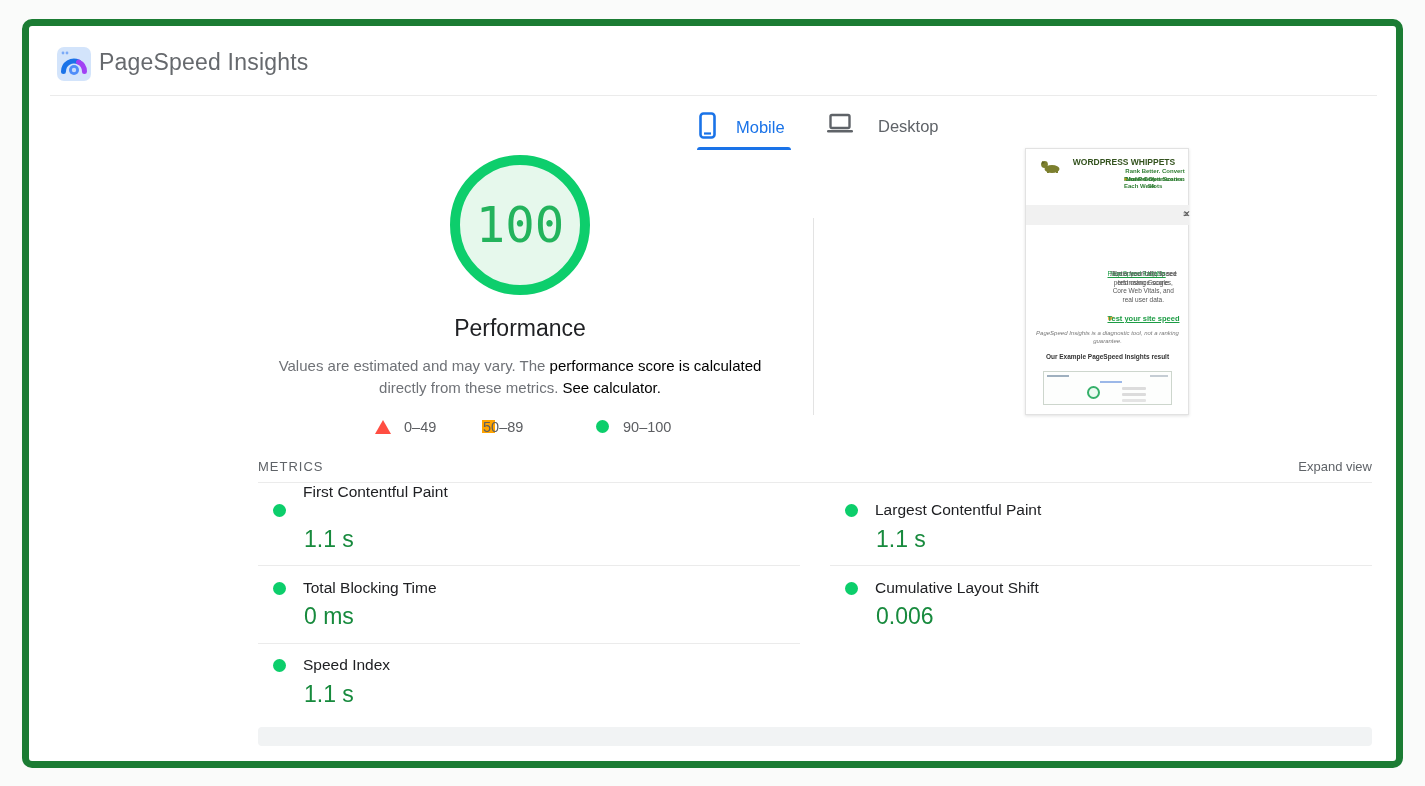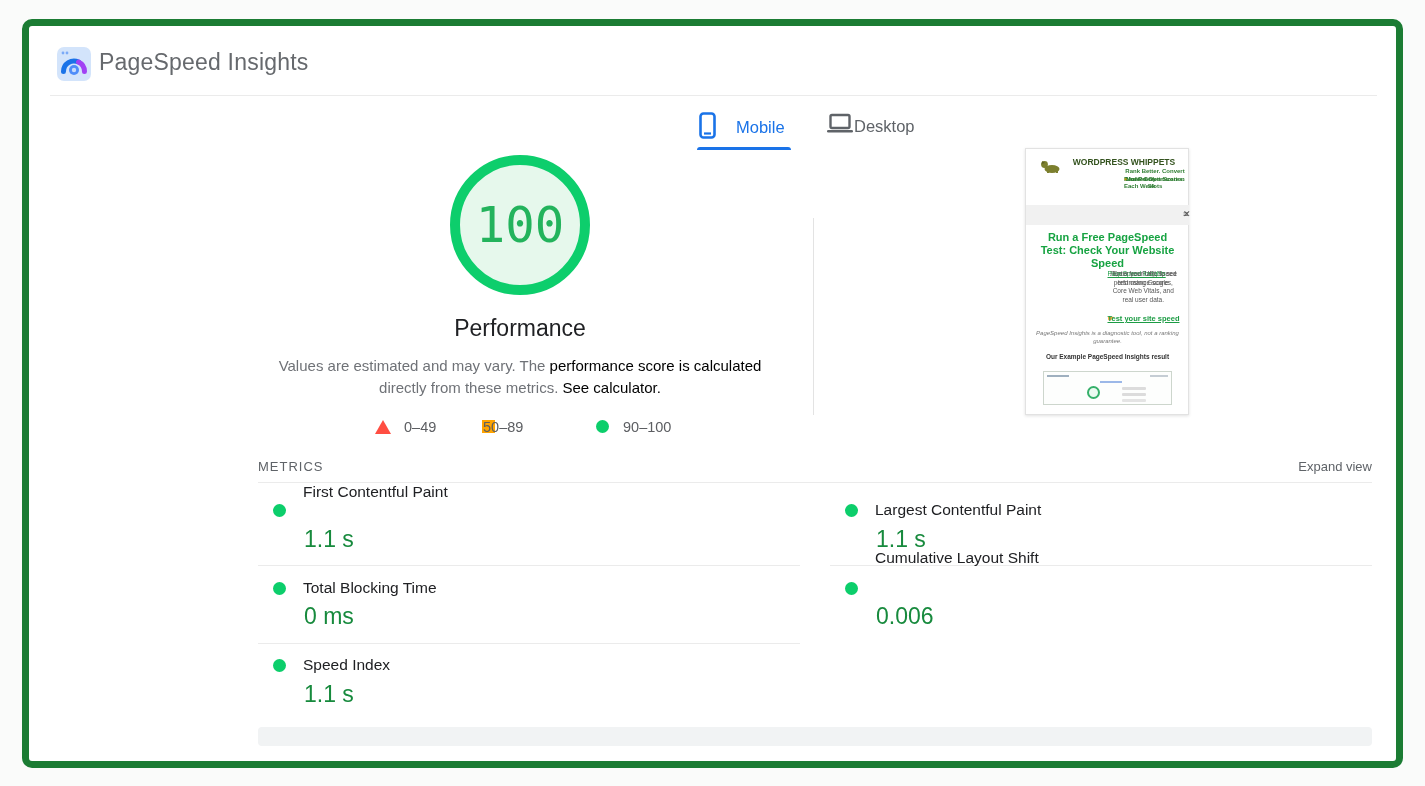--- a/index.html
+++ b/index.html
@@ -93,21 +93,21 @@
 <div class="abs" style="left:699px; top:112px; display:flex; align-items:center; gap:20px;">
   <span>
     <svg width="17" height="27" viewBox="0 0 17 27">
       <rect x="1.5" y="1.5" width="14" height="24" rx="3" stroke="#1a73e8" stroke-width="2.6" fill="none"></rect>
       <line x1="5" y1="21.5" x2="12" y2="21.5" stroke="#1a73e8" stroke-width="2.2"></line>
     </svg>
   </span>
   <span class="tab-label-active">Mobile</span>
 </div>
 <div class="abs tab-underline"></div>
-<div class="abs" style="left:826px; top:112px; display:flex; align-items:center; gap:0;">
+<div class="abs" style="left:826px; top:112px; display:flex; align-items:center; gap:24px;">
   <span>
     <svg width="28" height="24" viewBox="0 0 28 24">
       <rect x="4.5" y="3" width="19" height="13" rx="1.5" stroke="#5f6368" stroke-width="2.4" fill="none"></rect>
       <rect x="1" y="18" width="26" height="2.6" rx="1.3" fill="#5f6368"></rect>
     </svg>
   </span>
   <span class="tab-label">Desktop</span>
 </div>
 
 <div class="abs score-circle">
@@ -141,21 +141,21 @@
 <div class="abs metric-value" style="left:876px; top:526px;">1.1 s</div>
 
 <div class="abs metrics-divider" style="left:258px; top:565px; width:542px;"></div>
 <div class="abs metrics-divider" style="left:830px; top:565px; width:542px;"></div>
 
 <div class="abs metric-dot" style="left:273px; top:582px;"></div>
 <div class="abs metric-name" style="left:303px; top:579px;">Total Blocking Time</div>
 <div class="abs metric-value" style="left:304px; top:603px;">0 ms</div>
 
 <div class="abs metric-dot" style="left:845px; top:582px;"></div>
-<div class="abs metric-name" style="left:875px; top:549px;text-align:right;">Cumulative Layout Shift</div>
+<div class="abs metric-name" style="left:875px; top:579px;text-align:right;">Cumulative Layout Shift</div>
 <div class="abs metric-value" style="left:876px; top:603px;">0.006</div>
 
 <div class="abs metrics-divider" style="left:258px; top:643px; width:542px;"></div>
 
 <div class="abs metric-dot" style="left:273px; top:659px;"></div>
 <div class="abs metric-name" style="left:303px; top:656px;">Speed Index</div>
 <div class="abs metric-value" style="left:304px; top:681px;">1.1 s</div>
 
 <div class="abs bottom-bar"></div>
 <div class="abs col-divider"></div>
@@ -179,21 +179,20 @@
       <span> Limited Optimization Slots</span>
       <br>
     <span>Each Week</span>
   </div>
   <div class="t-navbar">
     <span class="t-navicons">
         <span>≡</span> 
         <span>✕</span>
       </span>
   </div>
-  <div class="t-heading">Run a Free PageSpeed Test: Check Your Website Speed</div>
   <div class="t-body">
     <span>Run a free PageSpeed test using Google </span>
       <a>PageSpeed Insights</a>
       <span>. Enter your URL to see performance scores, Core Web Vitals, and real user data.</span>
   </div>
   <div class="t-cta">
     <span class="hand">☛</span>
     <a>Test your site speed</a>
   </div>
   <div class="t-disclaimer">PageSpeed Insights is a diagnostic tool, not a ranking guarantee.</div>

